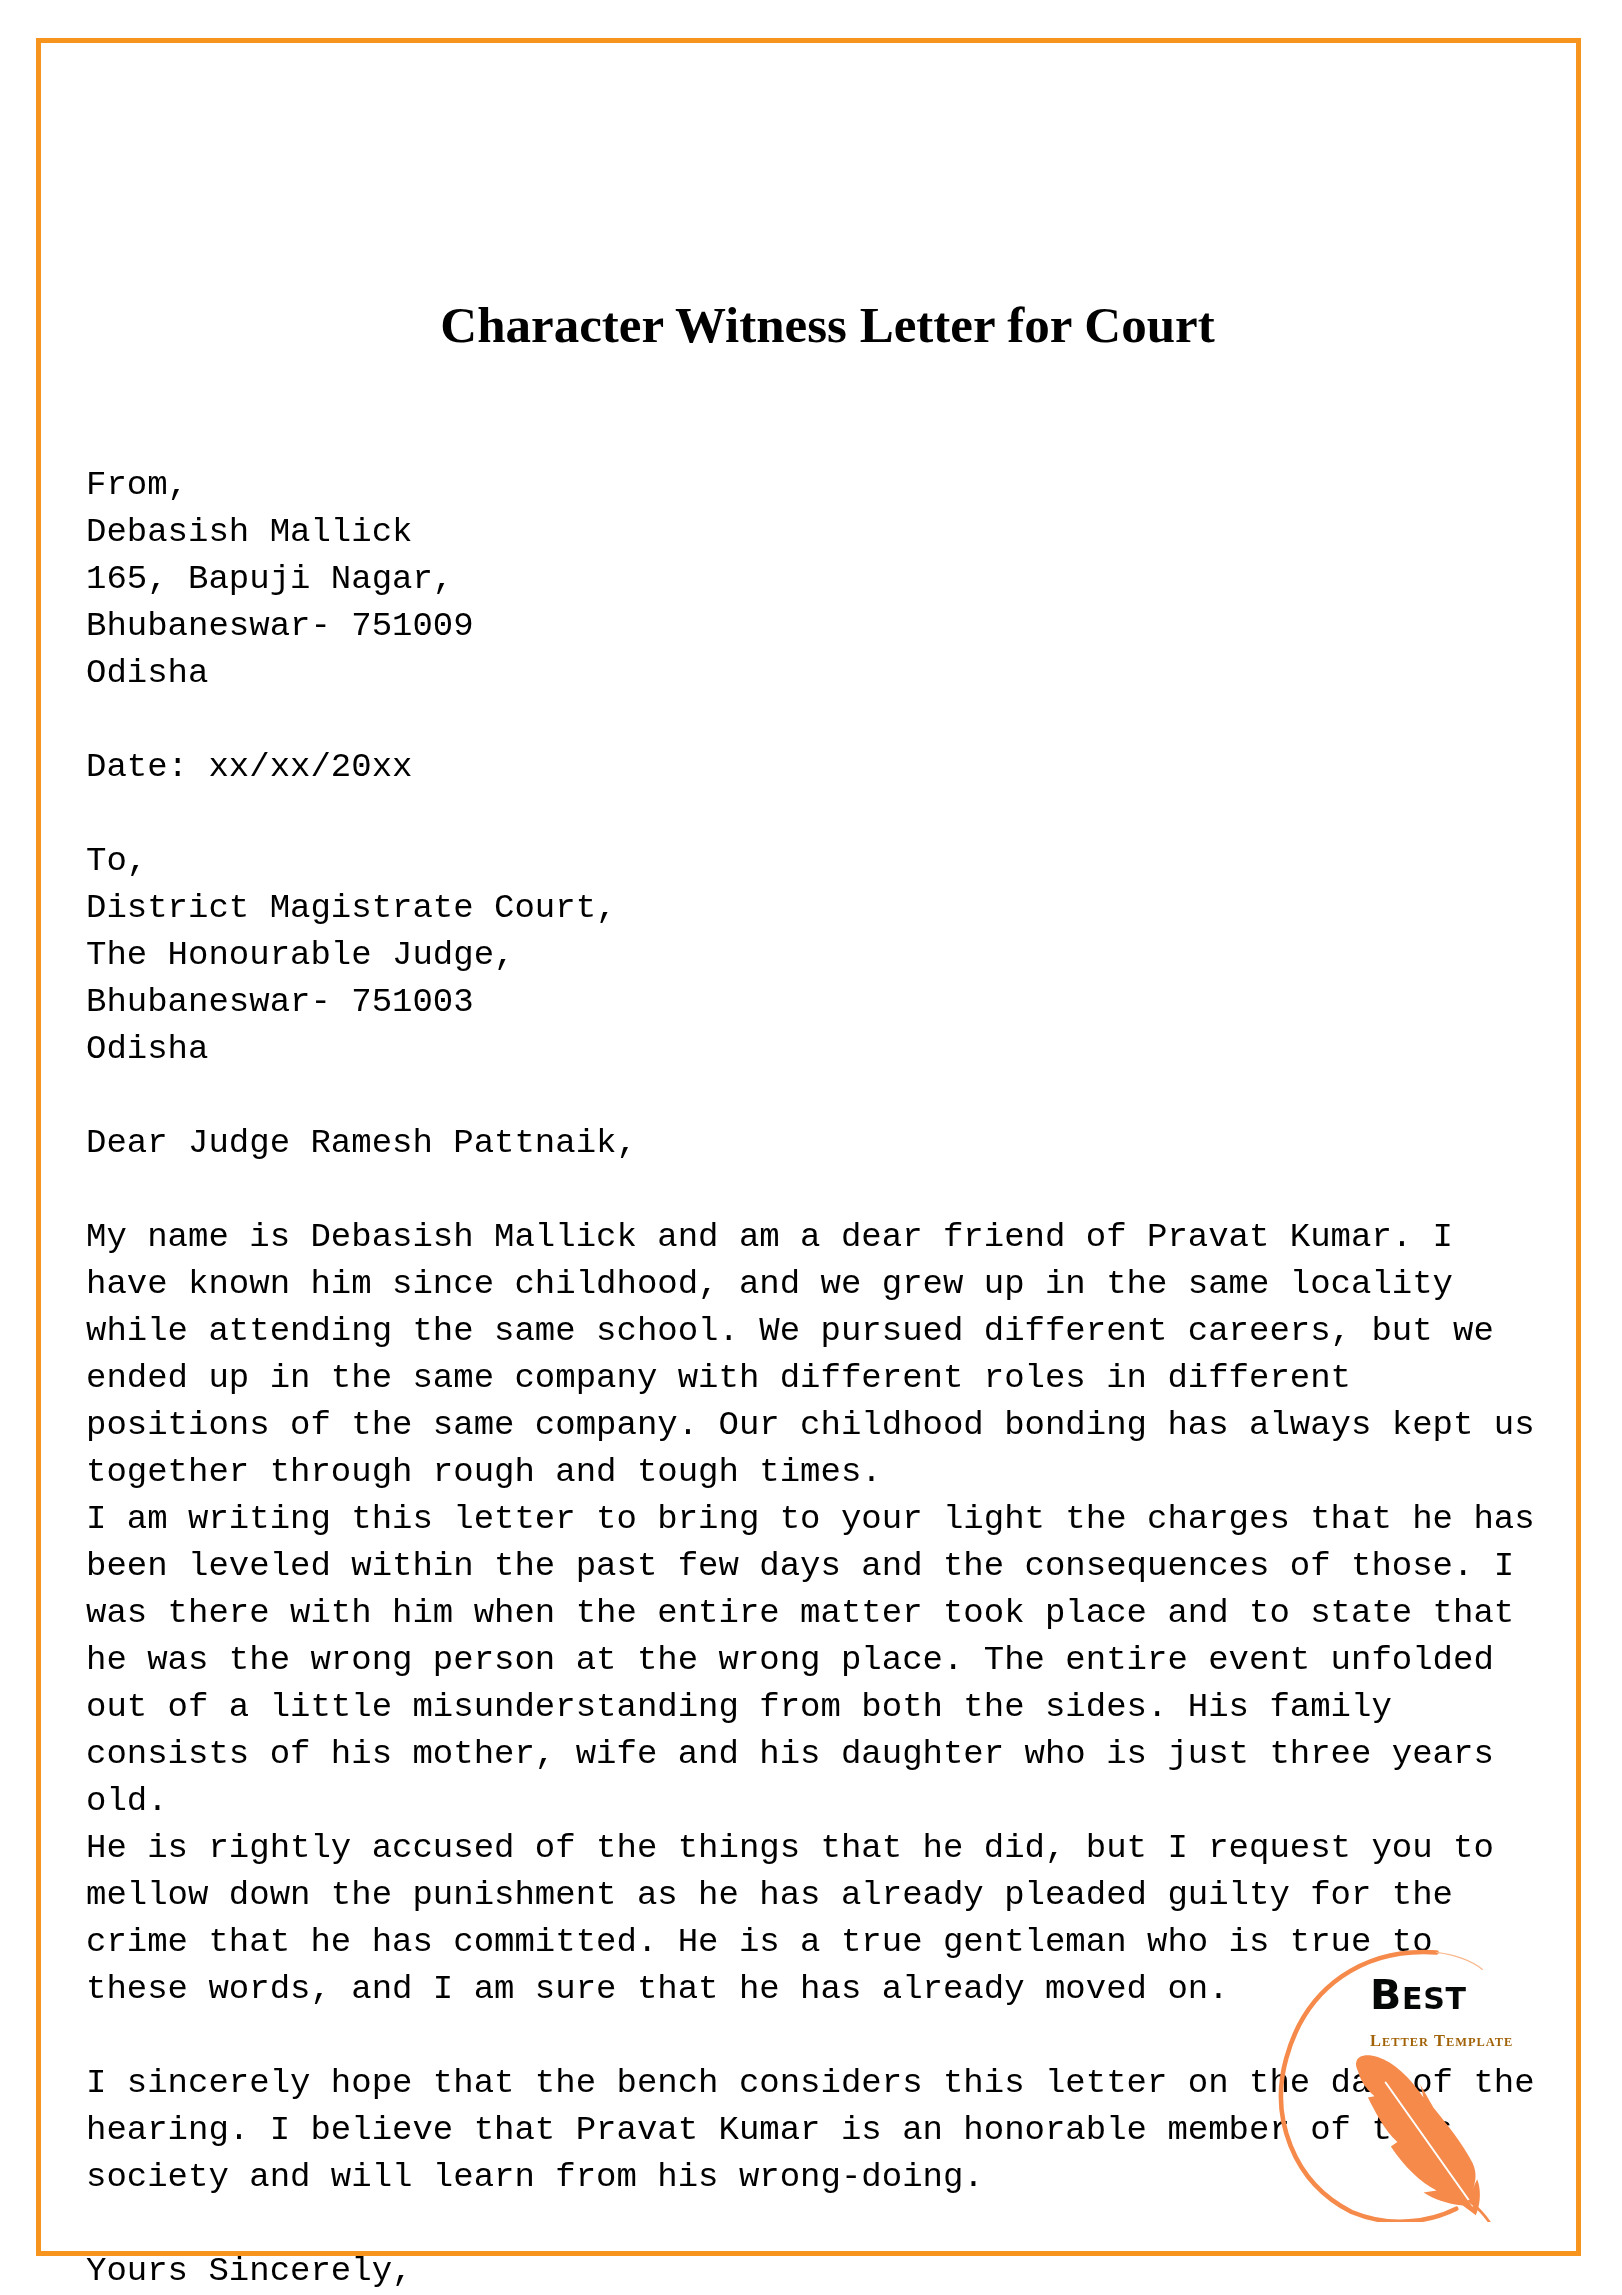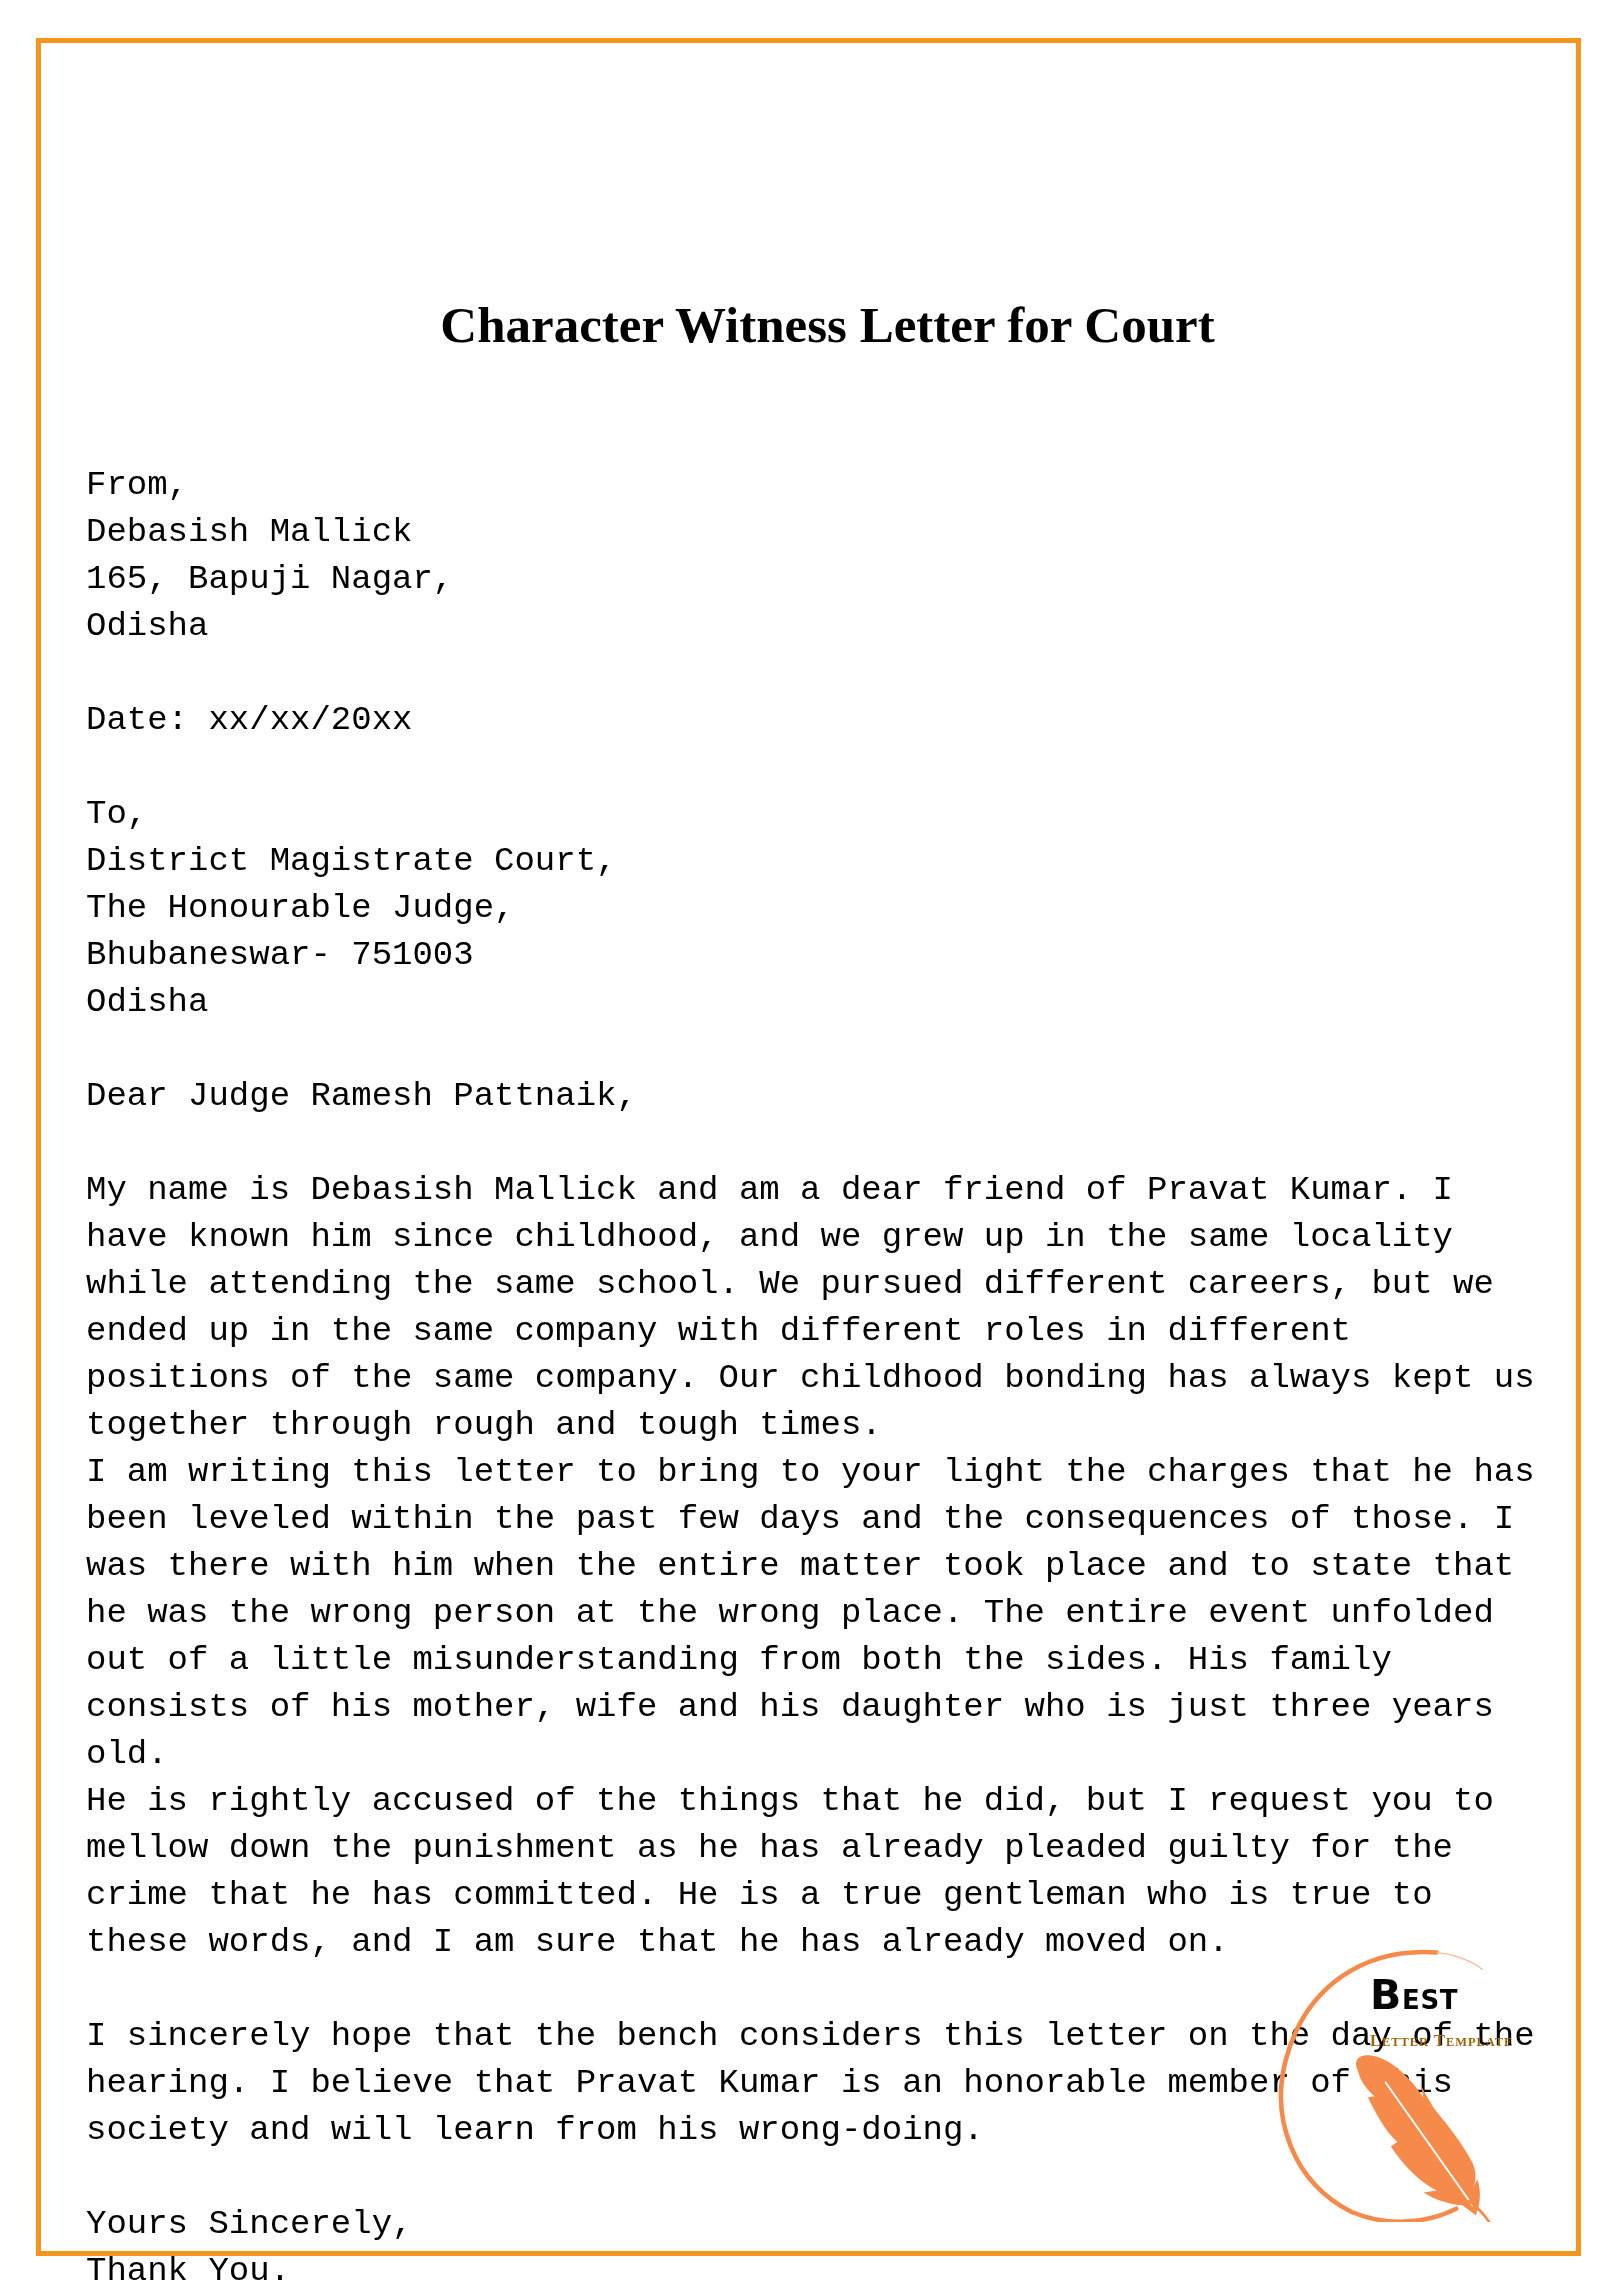--- a/index.html
+++ b/index.html
@@ -19,40 +19,41 @@
     }
     .line { display: block; white-space: pre; min-height: 47px; }
     .para { display: block; white-space: normal; }
     .blank { display: block; height: 47px; }
     .logo { position: absolute; left: 1247px; top: 1947px; width: 340px; height: 275px; }
     .logo-best {
       position: absolute; left: 1370px; top: 1975px;
       font-family: "DejaVu Sans", sans-serif; font-weight: bold; color: #060808;
       font-size: 41px; letter-spacing: 0.7px; line-height: 41px;
     }
-    .logo-best .small { font-size: 26px; }
+    .logo-best .small { font-size: 30px; }
     .logo-sub {
       position: absolute; left: 1370px; top: 2027px;
       font-family: Liberation Serif, serif; font-weight: bold; color: #a16207;
       font-size: 16.4px; letter-spacing: 1px; line-height: 28px;
     }
     .logo-sub .small { font-size: 12.4px; }
   </style>
 </head>
 <body>
 
 <div class="frame"></div>
 
 <h1 class="title">Character Witness Letter for Court</h1>
 
 <div class="body">
   <div>
     <span class="line">From,</span>
     <span class="line">Debasish Mallick</span>
     <span class="line">165, Bapuji Nagar,</span>
+    <span class="line">Bhubaneswar- 751009</span>
     <span class="line">Odisha</span>
   </div>
   <span class="blank"></span>
   <span class="line">Date: xx/xx/20xx</span>
   <span class="blank"></span>
   <div>
     <span class="line">To,</span>
     <span class="line">District Magistrate Court,</span>
     <span class="line">The Honourable Judge,</span>
     <span class="line">Bhubaneswar- 751003</span>

